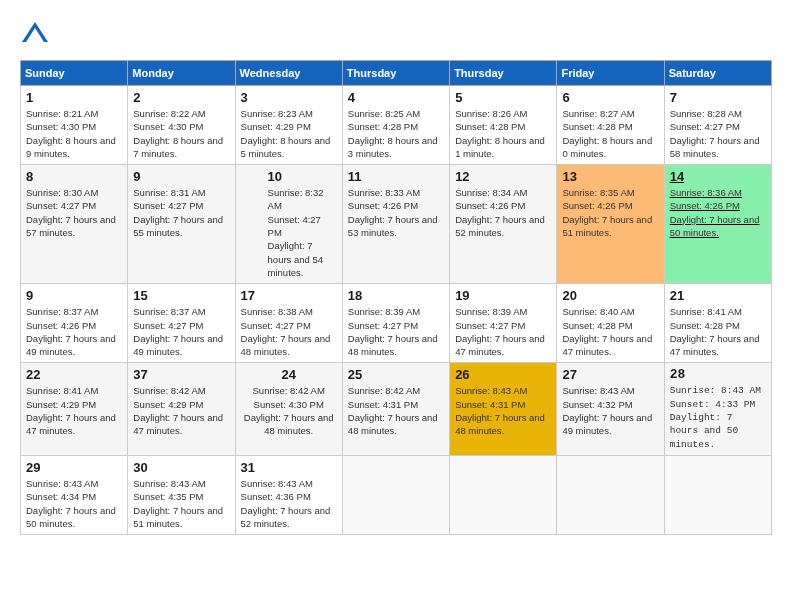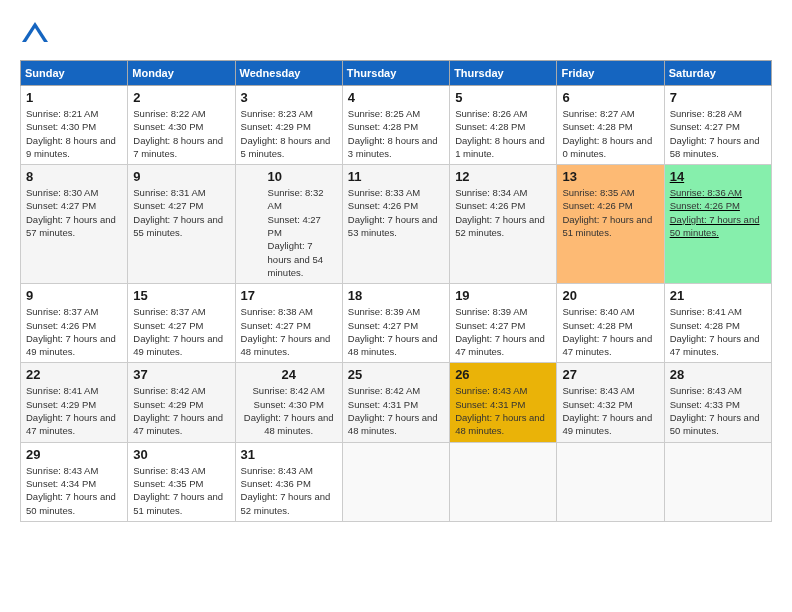--- a/index.html
+++ b/index.html
@@ -228,21 +228,21 @@
           <div class="day-info">Sunrise: 8:42 AM<br>Sunset: 4:31 PM<br>Daylight: 7 hours and 48 minutes.</div>
         </td>
         <td style="background-color: #eab308;">
           <span class="day-number">26</span>
           <div class="day-info">Sunrise: 8:43 AM<br>Sunset: 4:31 PM<br>Daylight: 7 hours and 48 minutes.</div>
         </td>
         <td style="background-color: rgb(245, 245, 245);">
           <span class="day-number">27</span>
           <div class="day-info">Sunrise: 8:43 AM<br>Sunset: 4:32 PM<br>Daylight: 7 hours and 49 minutes.</div>
         </td>
-        <td style="background-color: rgb(245, 245, 245);">
+        <td style="background-color: rgb(245, 245, 245); font-family: Liberation Mono, monospace;">
           <span class="day-number">28</span>
           <div class="day-info">Sunrise: 8:43 AM<br>Sunset: 4:33 PM<br>Daylight: 7 hours and 50 minutes.</div>
         </td>
       </tr>
       <tr>
         <td>
           <span class="day-number">29</span>
           <div class="day-info">Sunrise: 8:43 AM<br>Sunset: 4:34 PM<br>Daylight: 7 hours and 50 minutes.</div>
         </td>
         <td>

